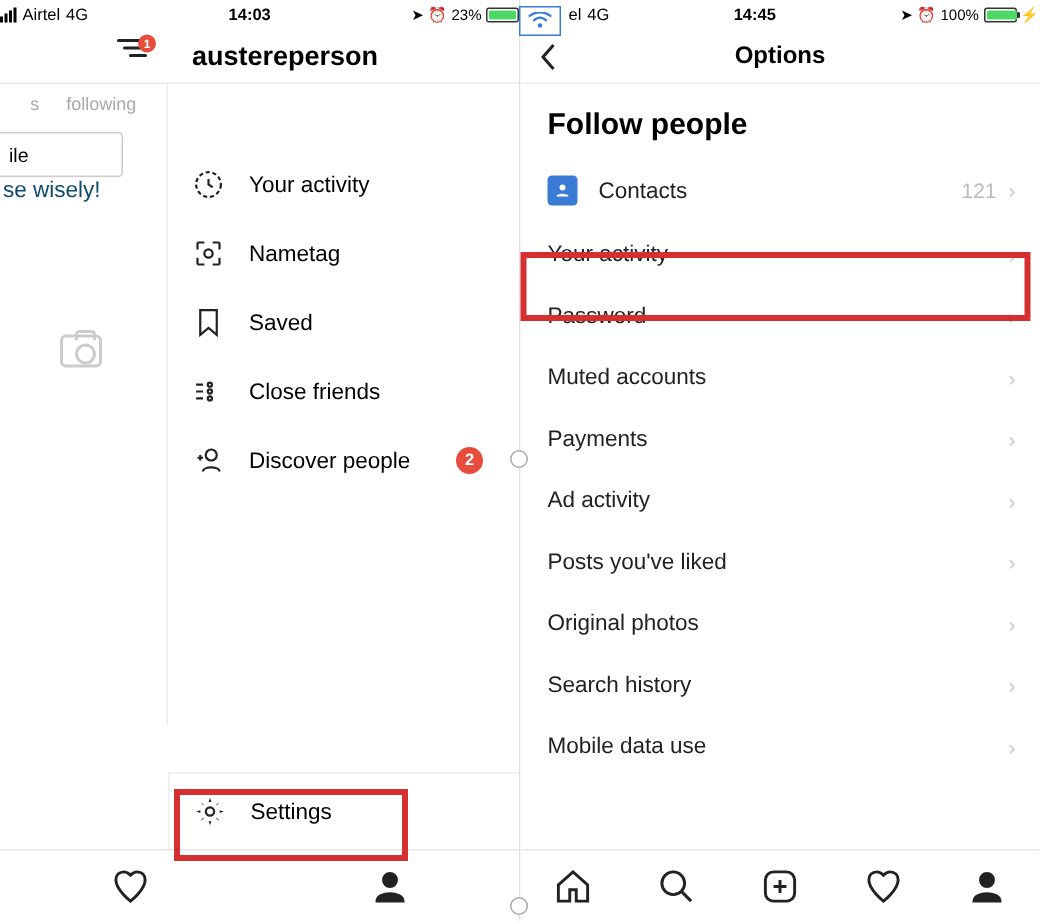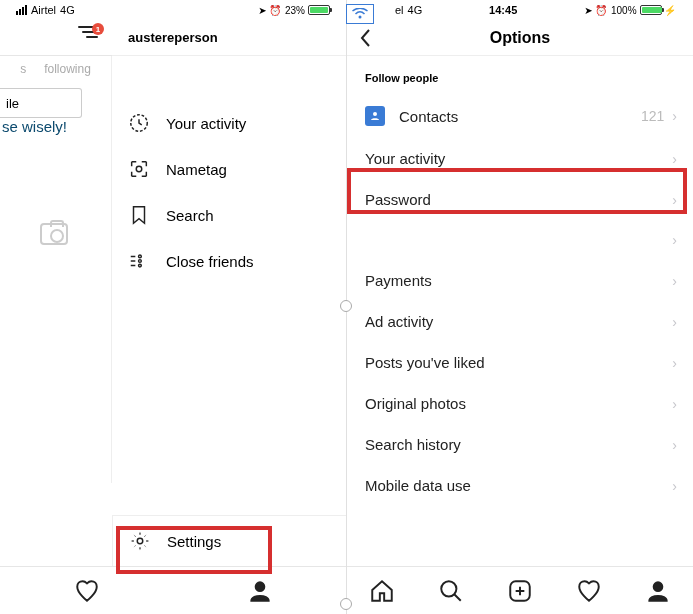--- a/index.html
+++ b/index.html
@@ -1,20 +1,20 @@
 <!DOCTYPE html>
 <html><head>
   <meta charset="utf-8">
   <style>
     * { margin: 0; padding: 0; box-sizing: border-box; }
     body { font-family: -apple-system, BlinkMacSystemFont, "Segoe UI", Helvetica, Arial, sans-serif; background: #fff; width: 693px; height: 614px; position: relative; }
     .phones { display: flex; width: 100%; height: 100%; }
     .phone { flex: 1; position: relative; background: #fff; display: flex; flex-direction: column; border-right: 1px solid #e0e0e0; }
     .phone:last-child { border-right: none; }
-    .status-bar { height: 20px; display: flex; align-items: center; justify-content: space-between; padding: 0 16px; font-size: 11px; font-weight: 500; }
+    .status-bar { height: 20px; display: flex; align-items: center; justify-content: space-between; padding: 0 0; font-size: 11px; font-weight: 500; }
     .status-left { display: flex; align-items: center; gap: 4px; }
     .status-center { flex: 1; text-align: center; font-weight: 600; }
     .status-right { display: flex; align-items: center; gap: 3px; font-size: 10px; }
     .signal-bars { display: inline-flex; align-items: flex-end; gap: 1px; }
     .signal-bars span { width: 2px; background: #000; }
     .signal-bars span:nth-child(1) { height: 4px; }
     .signal-bars span:nth-child(2) { height: 6px; }
     .signal-bars span:nth-child(3) { height: 8px; }
     .signal-bars span:nth-child(4) { height: 10px; }
     .battery-icon { width: 22px; height: 10px; border: 1px solid #333; border-radius: 2px; position: relative; display: inline-block; }
@@ -32,34 +32,34 @@
     .red-dot { position: absolute; top: -3px; right: -6px; width: 12px; height: 12px; border-radius: 50%; background: #e74c3c; color: #fff; font-size: 8px; display: flex; align-items: center; justify-content: center; font-weight: 600; }
     .p1-body { flex: 1; display: flex; overflow: hidden; }
     .p1-left { width: 112px; border-right: 1px solid #eee; display: flex; flex-direction: column; position:relative; }
     .p1-left-tabs { display: flex; align-items: center; gap: 18px; padding: 6px 0 0 0; font-size: 12px; color: #aaa; justify-content: center; }
     .p1-ile-box { margin-top: 12px; border: 1px solid #ccc; border-left: none; border-radius: 0 3px 3px 0; width: 82px; height: 30px; display: flex; align-items: center; padding-left: 6px; font-size: 13px; }
     .p1-wisely { padding-left: 2px; font-size: 15px; color:#0c4a6e; }
     .p1-camera-icon { margin-top: 88px; margin-left: 40px; width: 28px; height: 22px; border: 2px solid #ccc; border-radius: 4px; position: relative; }
     .p1-camera-icon::before { content:''; position:absolute; top:-5px; left:8px; width:10px; height:5px; border:2px solid #ccc; border-bottom:none; border-radius:3px 3px 0 0; }
     .p1-camera-icon::after { content:''; position:absolute; top:4px; left:8px; width:10px; height:10px; border:2px solid #ccc; border-radius:50%; }
     .p1-right { flex: 1; padding-top: 0; }
-    .username-row { height: 36px; display: flex; align-items: center; padding-left: 16px; font-size: 13px; font-weight: 600; border-bottom: 1px solid #eee; position:absolute; top:20px; left:112px; right:0; }
+    .username-row { height: 36px; display: flex; align-items: center; padding-left: 16px; font-size: 18px; font-weight: 600; border-bottom: 1px solid #eee; position:absolute; top:20px; left:112px; right:0; }
     .drawer-items { padding-top: 44px; }
     .drawer-item { display: flex; align-items: center; gap: 16px; padding: 12px 16px; font-size: 15px; cursor: pointer; }
     .drawer-icon { width: 22px; height: 22px; display: flex; align-items: center; justify-content: center; flex-shrink: 0; }
     .drawer-icon svg { stroke: #222; fill: none; stroke-width: 1.6; }
     .badge2 { margin-left: auto; width: 18px; height: 18px; border-radius: 50%; background: #e74c3c; color:#fff; font-size:11px; display:flex; align-items:center; justify-content:center; font-weight:600; margin-right: 8px;}
     .settings-row { display: flex; align-items: center; gap: 16px; padding: 14px 16px; font-size: 15px; border-top: 1px solid #eee; cursor:pointer; }
     .p1-bottombar { height: 48px; border-top: 1px solid #e6e6e6; display: flex; align-items: center; justify-content: space-around; }
     .red-box-1 { position: absolute; border: 4px solid #d62f2f; left: 116px; bottom: 40px; width: 156px; height: 48px; z-index: 10; pointer-events: none; }
     
     .p2-header { height: 36px; border-bottom: 1px solid #eee; display: flex; align-items: center; justify-content: center; position: relative; font-size: 16px; font-weight: 600; }
     .p2-back { position: absolute; left: 12px; top: 8px; cursor:pointer; }
     .p2-body { flex: 1; overflow: hidden; }
-    .section-title { font-size: 11px; font-weight: 700; padding: 16px 18px 10px; }
+    .section-title { font-size: 20px; font-weight: 700; padding: 16px 18px 10px; }
     .row-item { display: flex; align-items: center; padding: 12px 16px 12px 18px; font-size: 15px; cursor: pointer; color: #222; }
     .row-right { margin-left: auto; display: flex; gap: 8px; color: #bbb; font-size: 14px;}
     .chevron { color: #c7c7cc; }
     .contacts-icon { width: 20px; height: 20px; background: #3a7bd5; border-radius: 3px; display:inline-flex; align-items:center; justify-content:center; color:#fff; margin-right:14px; }
     .p2-bottombar { height: 48px; border-top: 1px solid #e6e6e6; display: flex; align-items: center; justify-content: space-around; }
     .nav-icon { width: 26px; height: 26px; display:flex; align-items:center; justify-content:center; }
     .nav-icon svg { stroke:#222; fill:none; stroke-width:1.8; }
     .nav-icon.filled svg { fill:#222; }
     .red-box-2 { position: absolute; border: 4px solid #d62f2f; left: 347px; top: 168px; width: 340px; height: 46px; z-index: 10; pointer-events: none; }
     .slider-handle { position: absolute; left: 340px; top: 300px; width: 12px; height: 12px; border: 1px solid #aaa; background: #fff; border-radius: 50%; z-index: 20; }
@@ -75,20 +75,21 @@
       <div class="status-left">
         <span class="signal-bars">
             <span></span>
             <span></span>
             <span></span>
             <span></span>
           </span>
         <span>Airtel</span>
         <span>4G</span>
       </div>
+      <div class="status-center">14:03</div>
       <div class="status-right">
         <span>➤</span>
         <span>⏰</span>
         <span>23%</span>
         <span class="battery-icon">
             <span class="battery-fill" style="width:88%"></span>
           </span>
       </div>
     </div>
 
@@ -137,32 +138,43 @@
                 </svg>
               </span>
             <span>Nametag</span>
           </div>
           <div class="drawer-item">
             <span class="drawer-icon">
                 <svg viewBox="0 0 24 24">
                   <path d="M6 3 H18 V21 L12 16 L6 21 Z"></path>
                 </svg>
               </span>
-            <span>Search</span>
+            <span>Saved</span>
           </div>
           <div class="drawer-item">
             <span class="drawer-icon">
                 <svg viewBox="0 0 24 24">
                   <path d="M3 7 H8 M3 12 H8 M3 17 H8"></path>
                   <circle cx="13" cy="7" r="1.5"></circle>
                   <circle cx="13" cy="12" r="1.5"></circle>
                   <circle cx="13" cy="17" r="1.5"></circle>
                 </svg>
               </span>
             <span>Close friends</span>
+          </div>
+          <div class="drawer-item">
+            <span class="drawer-icon">
+                <svg viewBox="0 0 24 24">
+                  <circle cx="14" cy="8" r="4"></circle>
+                  <path d="M8 20 C8 16 20 16 20 20"></path>
+                  <path d="M4 10 H8 M6 8 V12"></path>
+                </svg>
+              </span>
+            <span>Discover people</span>
+            <span class="badge2">2</span>
           </div>
         </div>
       </div>
     </div>
 
     <div class="settings-row" style="margin-left:112px; border-left:1px solid #eee;margin-top:32px;">
       <span class="drawer-icon">
           <svg viewBox="0 0 24 24">
             <circle cx="12" cy="12" r="3"></circle>
             <path d="M12 2 L13 5 L11 5 Z M12 22 L13 19 L11 19 Z M2 12 L5 13 L5 11 Z M22 12 L19 13 L19 11 Z M5 5 L7.5 7 L7 7.5 Z M19 5 L17 7.5 L16.5 7 Z M5 19 L7 16.5 L7.5 17 Z M19 19 L16.5 17 L17 16.5 Z" fill="#222" stroke="none"></path>
@@ -238,20 +250,21 @@
             <span class="chevron">›</span>
           </span>
       </div>
       <div class="row-item">
         <span>Password</span>
         <span class="row-right">
             <span class="chevron">›</span>
           </span>
       </div>
       <div class="row-item">
+        <span>Muted accounts</span>
         <span class="row-right">
             <span class="chevron">›</span>
           </span>
       </div>
       <div class="row-item">
         <span>Payments</span>
         <span class="row-right">
             <span class="chevron">›</span>
           </span>
       </div>

